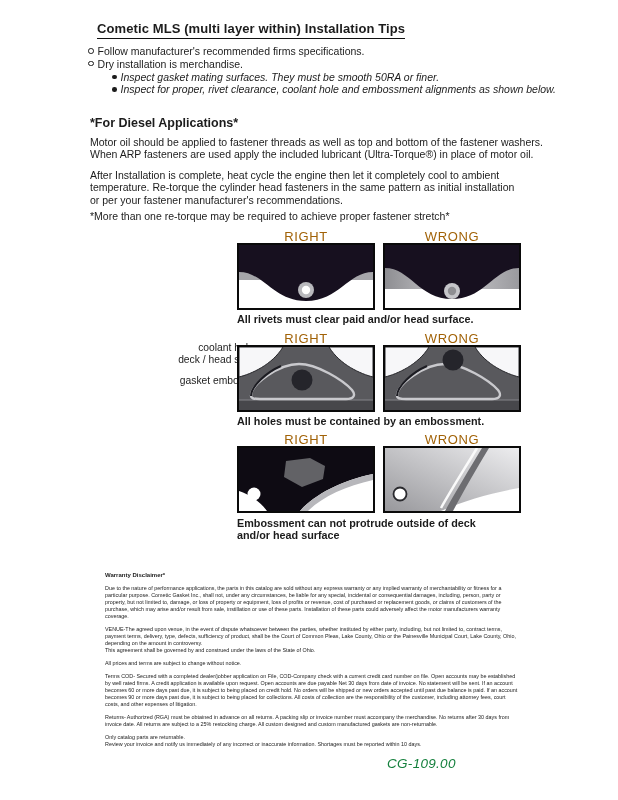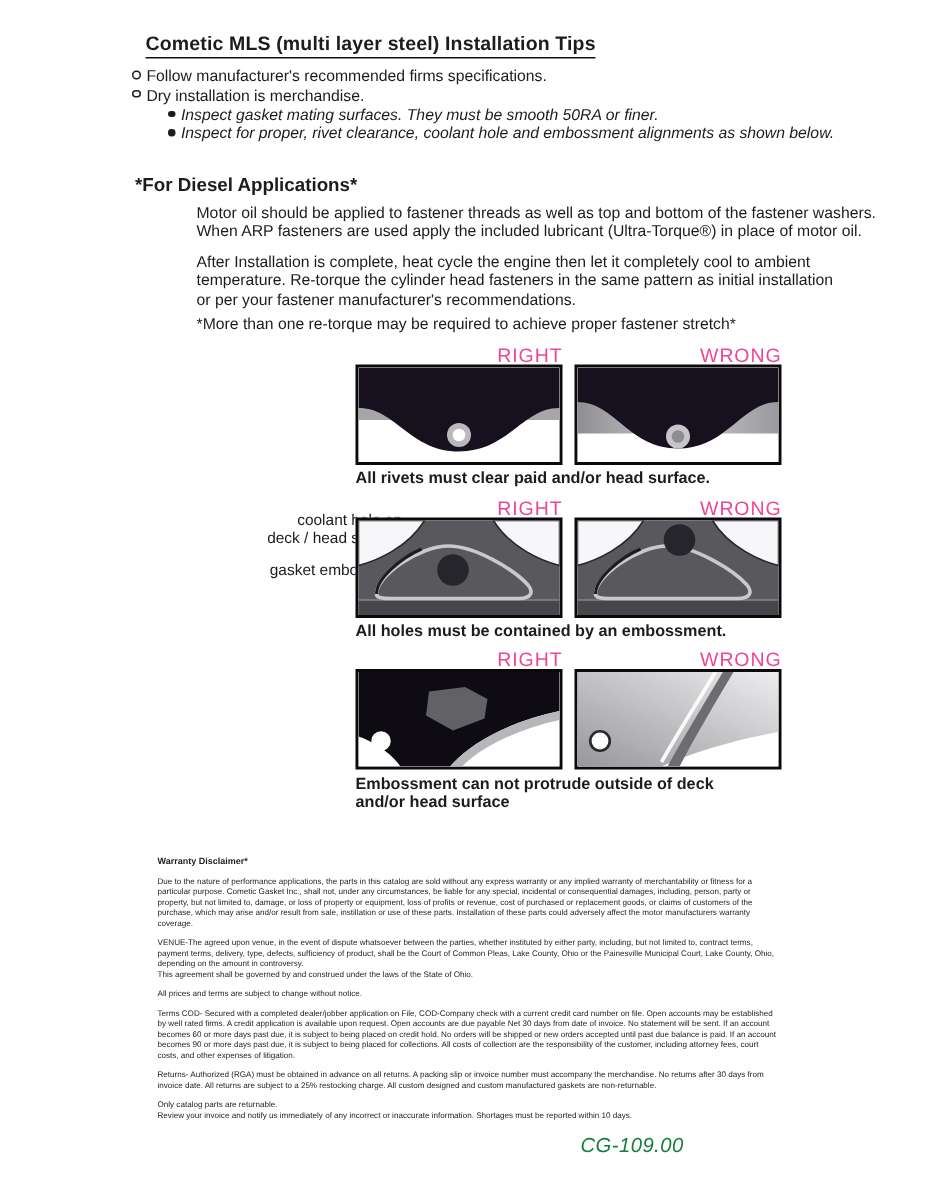--- a/index.html
+++ b/index.html
@@ -16,45 +16,45 @@
   .sub { padding-left:24px;font-style:italic; }
   .marker-o {
     display:inline-block; width:3.6px; height:3.6px; border:1px solid #1c1c1c;
     border-radius:50%; margin-right:4px; vertical-align:1.5px;
   }
   .marker-f {
     display:inline-block; width:4.6px; height:4.6px; background:#1c1c1c;
     border-radius:50%; margin-right:4px; vertical-align:1.5px;
   }
   .diesel-heading { position:absolute; left:90px; top:116px; font-size:12.5px; font-weight:bold; }
-  .para { position:absolute; left:90px; width:465px; font-size:10.5px; line-height:12.4px; white-space:pre-line;margin-left:41px; }
+  .para { position:absolute; left:90px; width:465px; font-size:10.5px; line-height:12.4px; white-space:pre-line; }
   .p1 { top:136px; } .p2 { top:169px; } .p3 { top:210px; }
 
-  .dlabel { position:absolute; width:138px; text-align:right; font-size:13px; letter-spacing:0.6px; color:#ec4899; }
+  .dlabel { position:absolute; width:138px; text-align:center; font-size:13px; letter-spacing:0.6px; color:#a16207; }
   .dbox { position:absolute; width:138px; height:67px; border:2px solid #0a0a0a; box-sizing:border-box; background:#fff; }
   .dbox svg { display:block; width:100%; height:100%; }
   .dcaption { position:absolute; left:237px; font-size:10.8px; font-weight:bold; line-height:12px; white-space:pre-line; }
 
   .callout { position:absolute; font-size:10.3px; line-height:11.8px; text-align:right; white-space:pre-line; }
   .c1 { right:350px; top:342px; }
   .c2 { right:346px; top:375px; }
   .lines-overlay { position:absolute; left:230px; top:336px; width:110px; height:62px; }
 
   .disclaimer { position:absolute; left:105px; top:572px; width:416px; font-size:5.4px; line-height:7px; color:#232323; }
   .disclaimer h4 { margin:0 0 6px 0; font-size:6px; }
   .disclaimer p { margin:0 0 6px 0; white-space:pre-line; }
 
   .footer { position:absolute; left:387px; top:756px; font-size:13.5px; color:#15803d; letter-spacing:0.3px;font-style:italic; }
 </style>
 </head>
 <body>
 
 <div class="page">
 
-  <div class="title">Cometic MLS (multi layer steel) Installation Tips</div>
+  <div class="title">Cometic MLS (multi layer within) Installation Tips</div>
 
   <div class="bullets">
     <div class="bullet-line"><span class="marker-o"></span><span>Follow manufacturer's recommended firms specifications.</span></div>
     <div class="bullet-line"><span class="marker-o"></span><span>Dry installation is merchandise.</span></div>
     <div class="bullet-line sub"><span class="marker-f"></span><span>Inspect gasket mating surfaces.  They must be smooth 50RA or finer.</span></div>
     <div class="bullet-line sub"><span class="marker-f"></span><span>Inspect for proper, rivet clearance, coolant hole and embossment alignments as shown below.</span></div>
   </div>
 
   <div class="diesel-heading">*For Diesel Applications*</div>
   <div class="para p1">Motor oil should be applied to fastener threads as well as top and bottom of the fastener washers.

